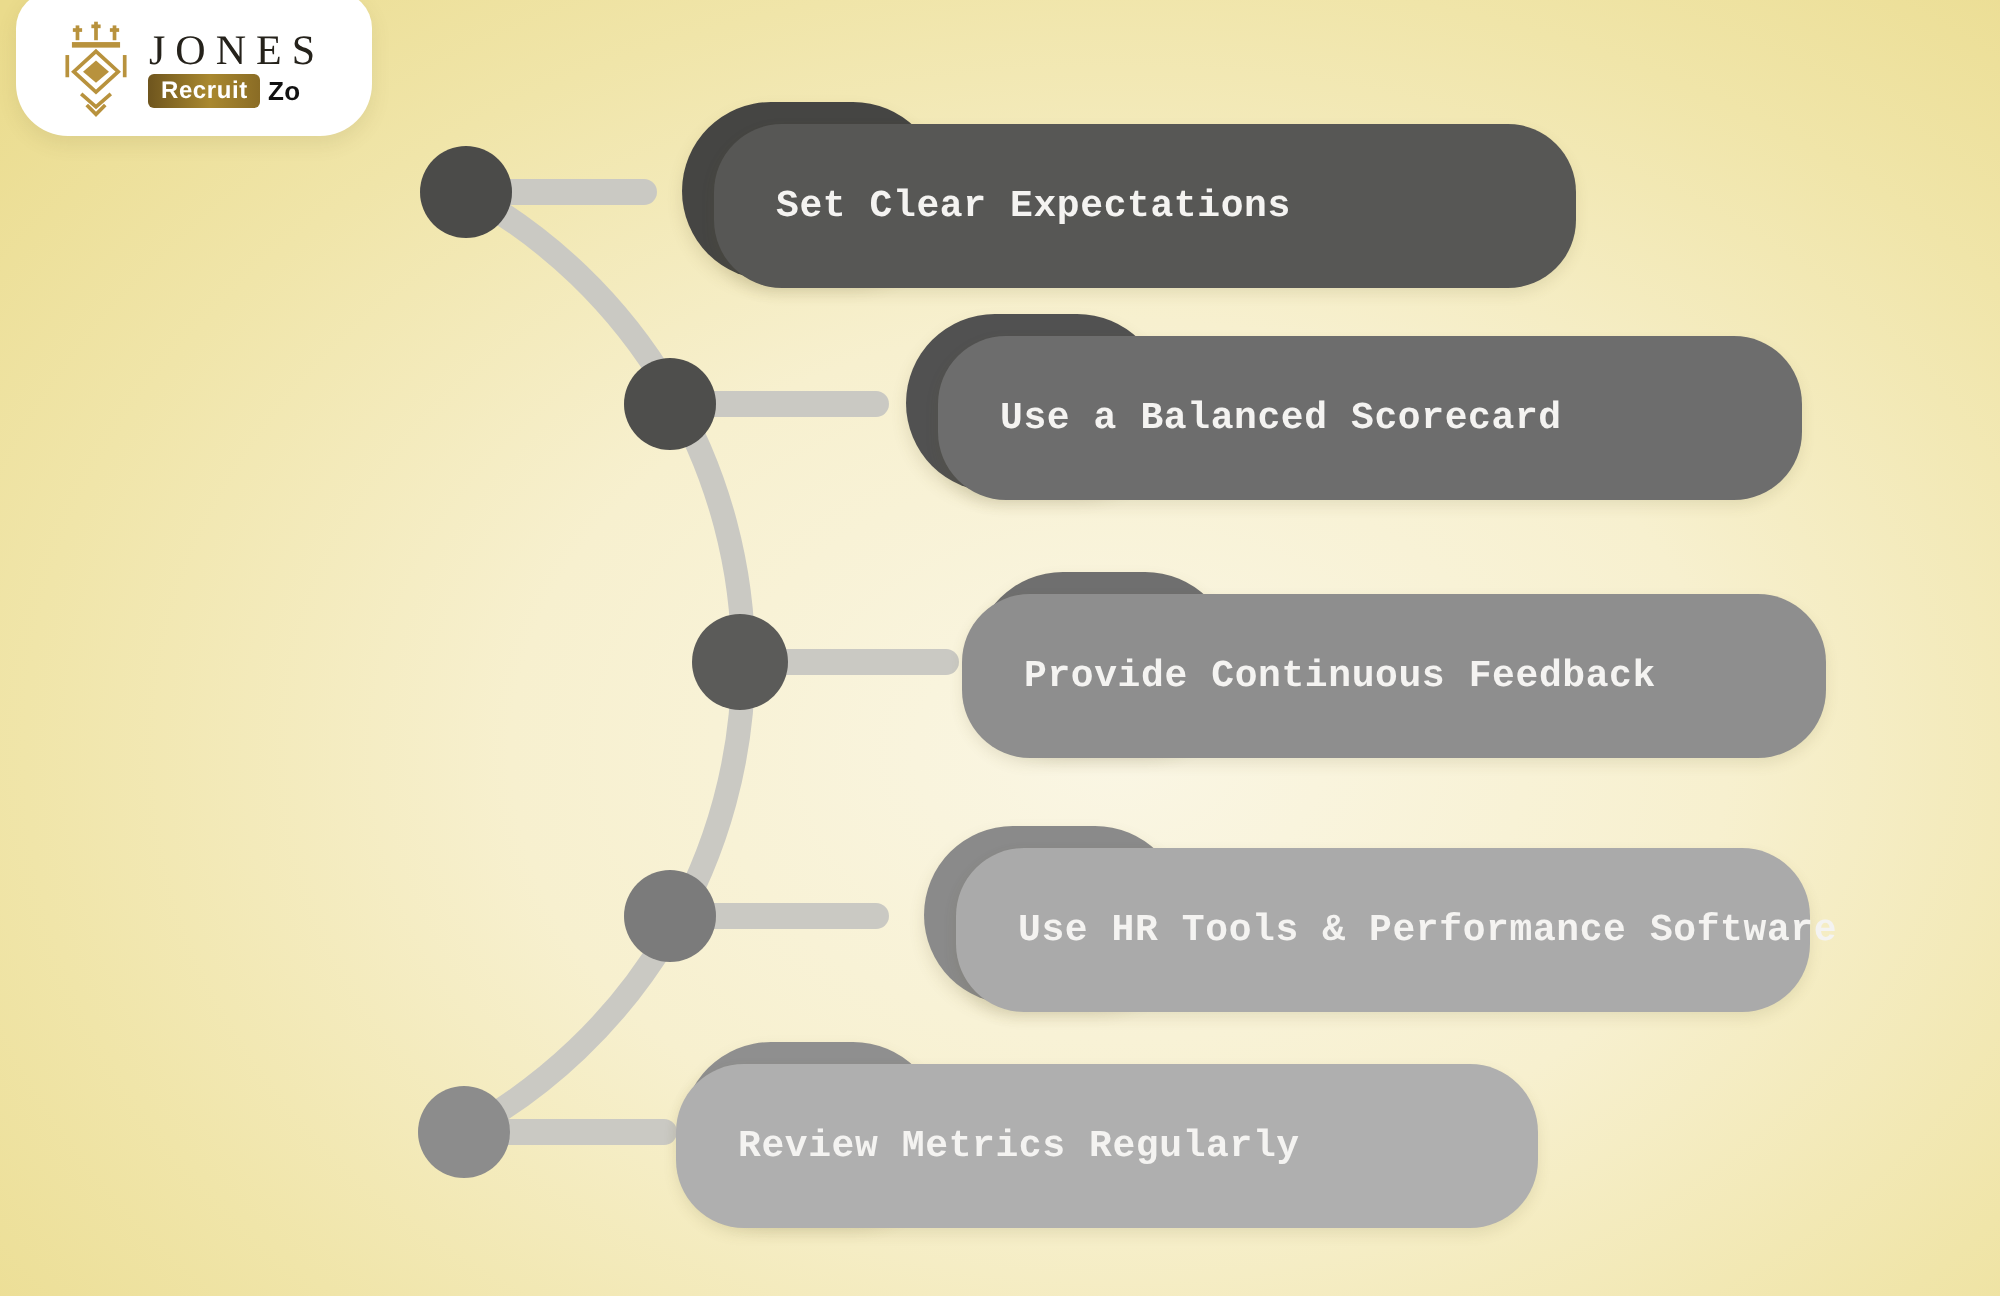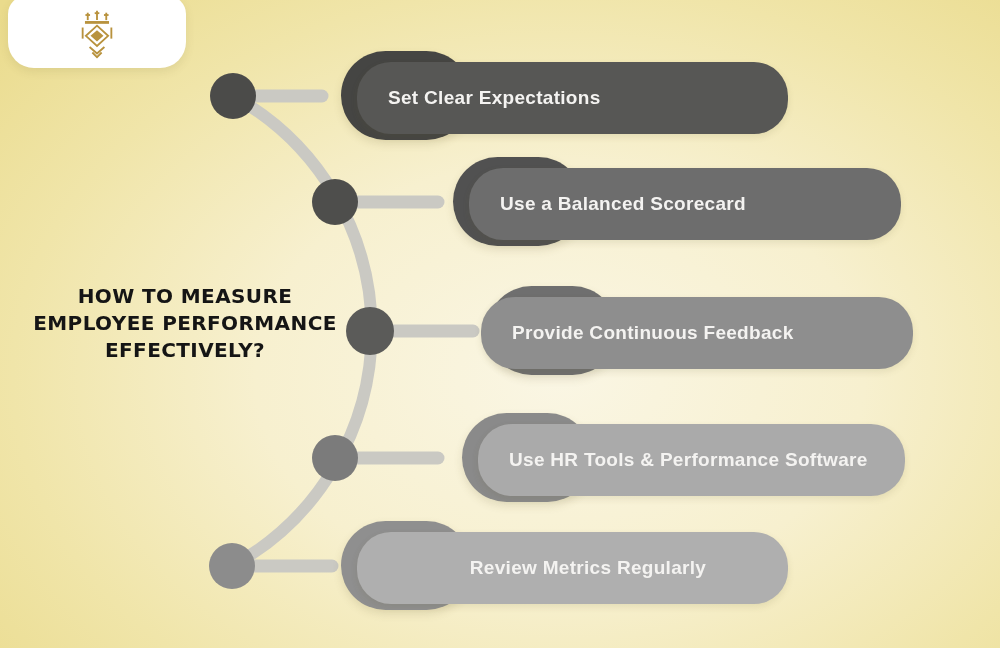--- a/index.html
+++ b/index.html
@@ -38,34 +38,35 @@
   }
   
   svg.diagram{position:absolute;left:0;top:0;}
   
   .item{position:absolute;}
   .item .back{
     position:absolute;height:89px;width:130px;border-radius:45px;
     box-shadow:0 4px 8px rgba(100,90,40,.15);
   }
   .item .front{
-    position:absolute;height:72px;border-radius:34px;
+    position:absolute;height:82px;border-radius:34px;
     display:flex;align-items:center;
     box-shadow:0 3px 7px rgba(100,90,40,.12);
+    font-family:Liberation Mono, monospace;
   }
   .pill-label{
     color:#f4f3f1;font-size:19px;font-weight:600;letter-spacing:.3px;
     padding-left:31px;white-space:nowrap;
   }
   
   #item1 .back{left:341px;top:51px;}  #item1 .front{left:357px;top:62px;width:431px;}
   #item2 .back{left:453px;top:157px;} #item2 .front{left:469px;top:168px;width:432px;align-items:center;}
   #item3 .back{left:487px;top:286px;} #item3 .front{left:481px;top:297px;width:432px;}
   #item4 .back{left:462px;top:413px;} #item4 .front{left:478px;top:424px;width:427px;text-align:center;}
-  #item5 .back{left:341px;top:521px;} #item5 .front{left:357px;top:532px;width:431px;justify-content:center;}
+  #item5 .back{left:341px;top:521px;} #item5 .front{left:338px;top:532px;width:431px;}
 </style>
 </head>
 <body>
 
 <div id="canvas">
 
   <svg class="diagram" width="1000" height="648" viewBox="0 0 1000 648">
     <path class="track" d="M 233 96 A 268 268 0 0 1 232 566" fill="none" stroke="#cac9c3" stroke-width="12"></path>
     <line class="track conn" x1="233" y1="96" x2="322" y2="96" stroke="#cac9c3" stroke-width="13" stroke-linecap="round"></line>
     <line class="track conn" x1="335" y1="202" x2="438" y2="202" stroke="#cac9c3" stroke-width="13" stroke-linecap="round"></line>
@@ -103,25 +104,20 @@
       <span class="pill-label">Use HR Tools &amp; Performance Software</span>
     </div>
   </div>
   <div class="item" id="item5">
     <div class="back" style="background: rgb(143, 143, 143);"></div>
     <div class="front" style="background: rgb(175, 175, 175);">
       <span class="pill-label">Review Metrics Regularly</span>
     </div>
   </div>
 
-  <div class="title">
-    <div>HOW TO MEASURE</div>
-    <div>EMPLOYEE PERFORMANCE</div>
-    <div>EFFECTIVELY?</div>
-  </div>
 
   <div class="logo-card">
     <svg width="34" height="50" viewBox="0 0 36 54">
       <g stroke="#b8923d" stroke-width="2" fill="none">
         <line x1="8" y1="12" x2="8" y2="4"></line>
           <line x1="5.5" y1="6.5" x2="10.5" y2="6.5"></line>
         <line x1="18" y1="12" x2="18" y2="2"></line>
           <line x1="15.5" y1="4.5" x2="20.5" y2="4.5"></line>
         <line x1="28" y1="12" x2="28" y2="4"></line>
           <line x1="25.5" y1="6.5" x2="30.5" y2="6.5"></line>
@@ -129,15 +125,22 @@
       <rect x="5" y="13" width="26" height="3" fill="#b8923d"></rect>
       <g stroke="#b8923d" stroke-width="2" fill="none">
         <path d="M18 18 L30 29 L18 40 L6 29 Z"></path>
         <path d="M10 41 L18 48 L26 41"></path>
         <path d="M13 47 L18 52 L23 47"></path>
         <line x1="2.5" y1="20" x2="2.5" y2="32"></line>
         <line x1="33.5" y1="20" x2="33.5" y2="32"></line>
       </g>
       <path d="M18 23 L25 29 L18 35 L11 29 Z" fill="#b8923d"></path>
     </svg>
+    <div class="logo-text">
+      <span class="brand-name">JONES</span>
+      <span class="badge-row">
+        <span class="recruit-badge">Recruit</span>
+        <span class="zo-label">Zo</span>
+      </span>
+    </div>
   </div>
 
 </div>
 
 </body></html>

